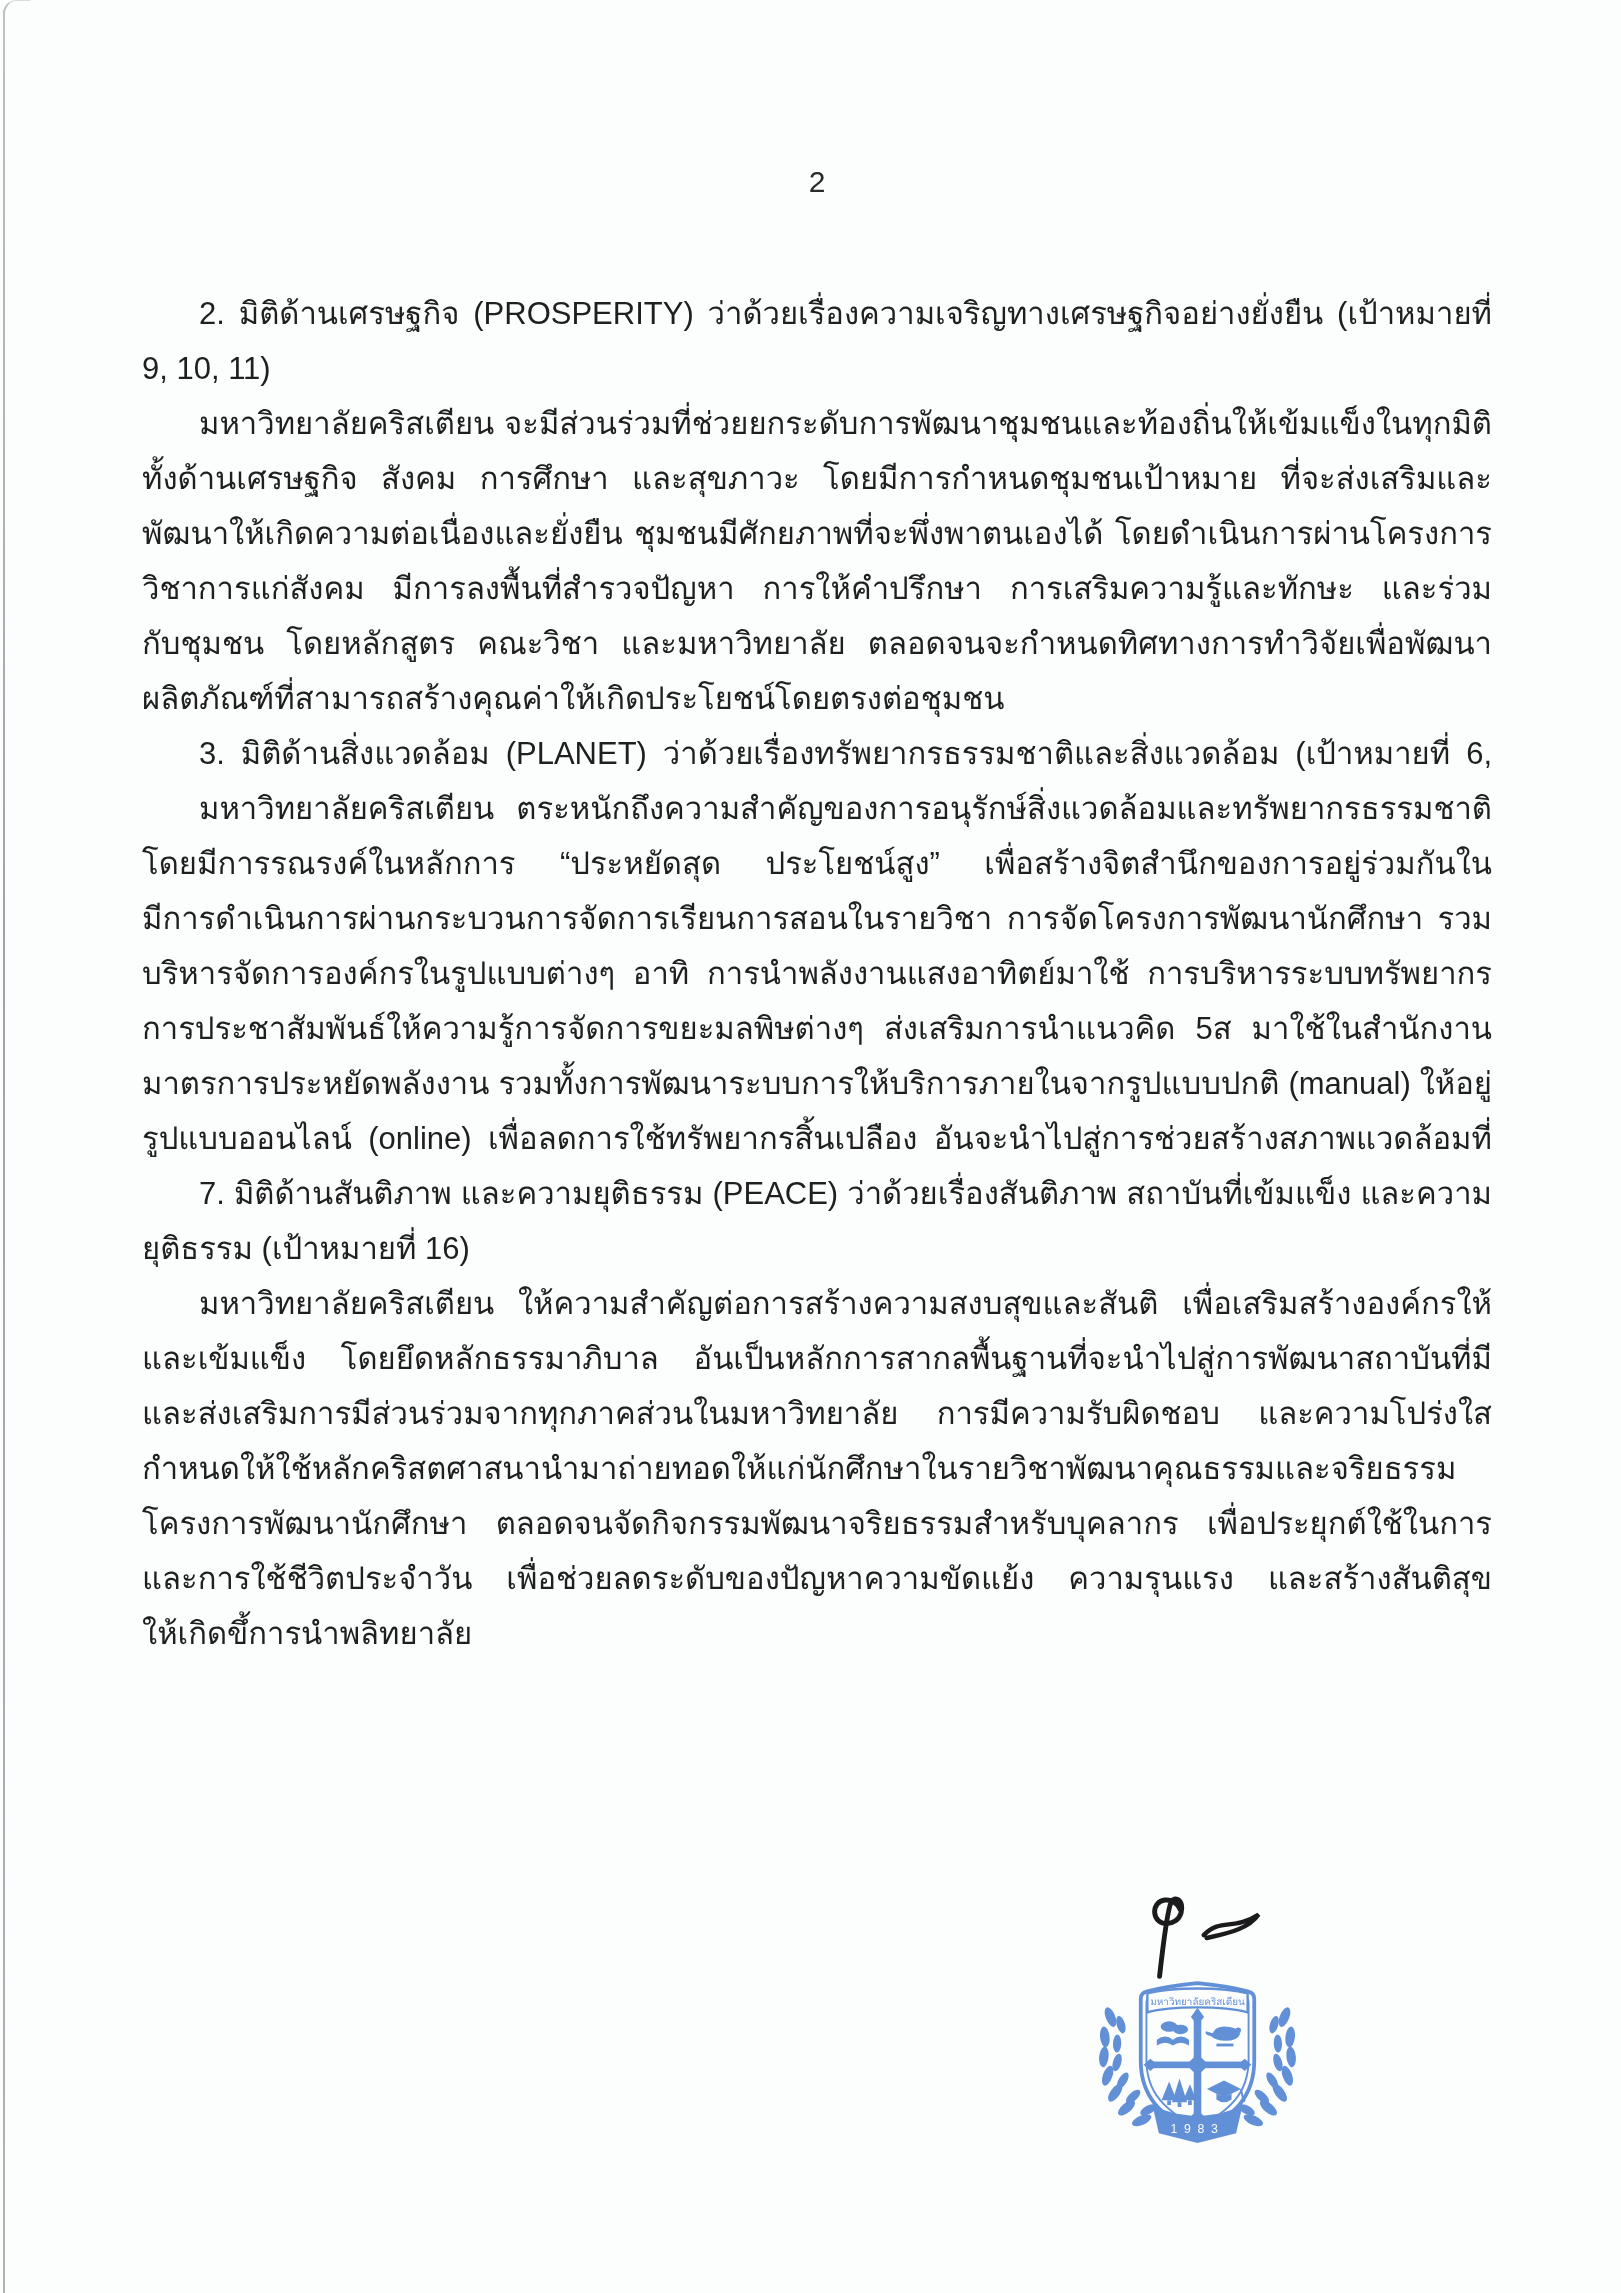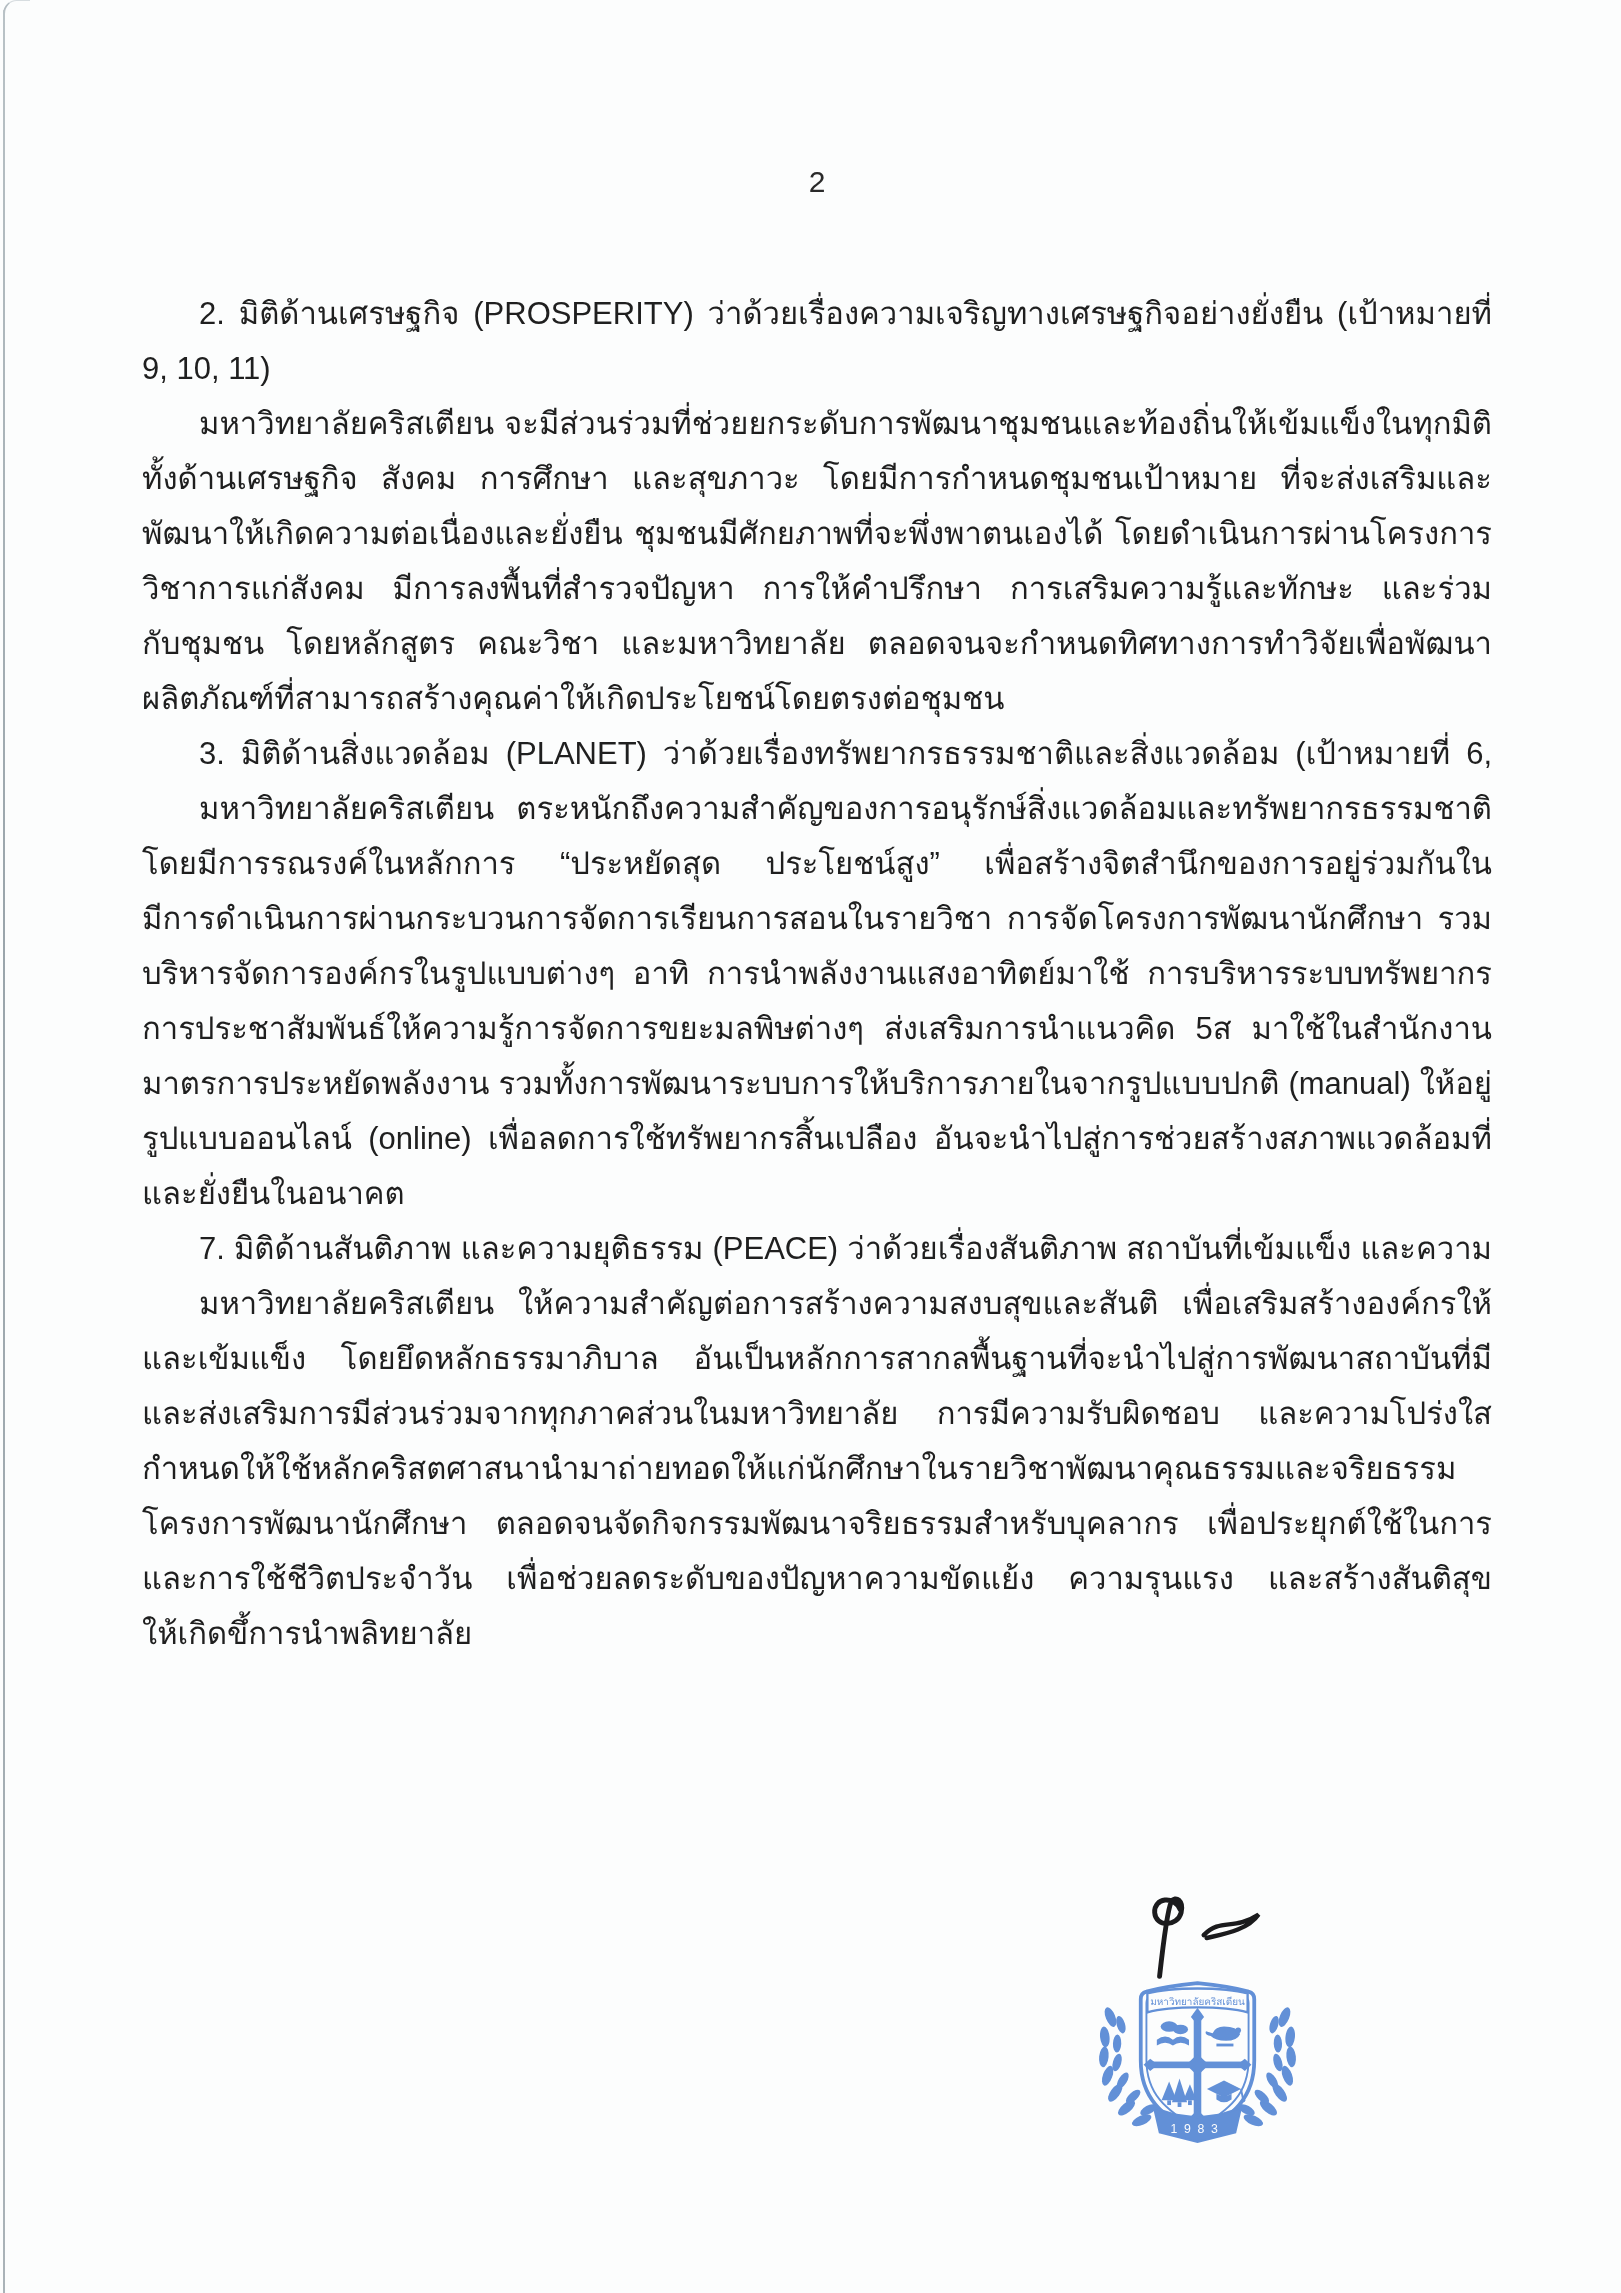--- a/index.html
+++ b/index.html
@@ -66,22 +66,22 @@
       <div class="line just">กับชุมชน โดยหลักสูตร คณะวิชา และมหาวิทยาลัย ตลอดจนจะกำหนดทิศทางการทำวิจัยเพื่อพัฒนานวัตกรรม</div>
       <div class="line">ผลิตภัณฑ์ที่สามารถสร้างคุณค่าให้เกิดประโยชน์โดยตรงต่อชุมชน</div>
       <div class="line just indent">3. มิติด้านสิ่งแวดล้อม (PLANET) ว่าด้วยเรื่องทรัพยากรธรรมชาติและสิ่งแวดล้อม (เป้าหมายที่ 6, 12,</div>
       <div class="line just indent">มหาวิทยาลัยคริสเตียน ตระหนักถึงความสำคัญของการอนุรักษ์สิ่งแวดล้อมและทรัพยากรธรรมชาติ</div>
       <div class="line just">โดยมีการรณรงค์ในหลักการ “ประหยัดสุด ประโยชน์สูง” เพื่อสร้างจิตสำนึกของการอยู่ร่วมกันในมหาวิทยาลัย</div>
       <div class="line just">มีการดำเนินการผ่านกระบวนการจัดการเรียนการสอนในรายวิชา การจัดโครงการพัฒนานักศึกษา รวมทั้งการ</div>
       <div class="line just">บริหารจัดการองค์กรในรูปแบบต่างๆ อาทิ การนำพลังงานแสงอาทิตย์มาใช้ การบริหารระบบทรัพยากรน้ำ</div>
       <div class="line just">การประชาสัมพันธ์ให้ความรู้การจัดการขยะมลพิษต่างๆ ส่งเสริมการนำแนวคิด 5ส มาใช้ในสำนักงาน การกำหนด</div>
       <div class="line just">มาตรการประหยัดพลังงาน รวมทั้งการพัฒนาระบบการให้บริการภายในจากรูปแบบปกติ (manual) ให้อยู่ใน</div>
       <div class="line just">รูปแบบออนไลน์ (online) เพื่อลดการใช้ทรัพยากรสิ้นเปลือง อันจะนำไปสู่การช่วยสร้างสภาพแวดล้อมที่สมดุล</div>
-      <div class="line">และยั่งยืนในอนาคต</div>
       <div class="line just indent">7. มิติด้านสันติภาพ และความยุติธรรม (PEACE) ว่าด้วยเรื่องสันติภาพ สถาบันที่เข้มแข็ง และความ</div>
+      <div class="line">ยุติธรรม (เป้าหมายที่ 16)</div>
       <div class="line just indent">มหาวิทยาลัยคริสเตียน ให้ความสำคัญต่อการสร้างความสงบสุขและสันติ เพื่อเสริมสร้างองค์กรให้มั่นคง</div>
       <div class="line just">และเข้มแข็ง โดยยึดหลักธรรมาภิบาล อันเป็นหลักการสากลพื้นฐานที่จะนำไปสู่การพัฒนาสถาบันที่มีประสิทธิผล</div>
       <div class="line just">และส่งเสริมการมีส่วนร่วมจากทุกภาคส่วนในมหาวิทยาลัย การมีความรับผิดชอบ และความโปร่งใส รวมทั้งมีการ</div>
       <div class="line just">กำหนดให้ใช้หลักคริสตศาสนานำมาถ่ายทอดให้แก่นักศึกษาในรายวิชาพัฒนาคุณธรรมและจริยธรรม การจัด</div>
       <div class="line just">โครงการพัฒนานักศึกษา ตลอดจนจัดกิจกรรมพัฒนาจริยธรรมสำหรับบุคลากร เพื่อประยุกต์ใช้ในการปฏิบัติงาน</div>
       <div class="line just">และการใช้ชีวิตประจำวัน เพื่อช่วยลดระดับของปัญหาความขัดแย้ง ความรุนแรง และสร้างสันติสุข ความปรองดอง</div>
       <div class="line">ให้เกิดขึ้การนำพลิทยาลัย</div>
     </div>
 
   <svg class="signature" viewBox="0 0 170 100">

